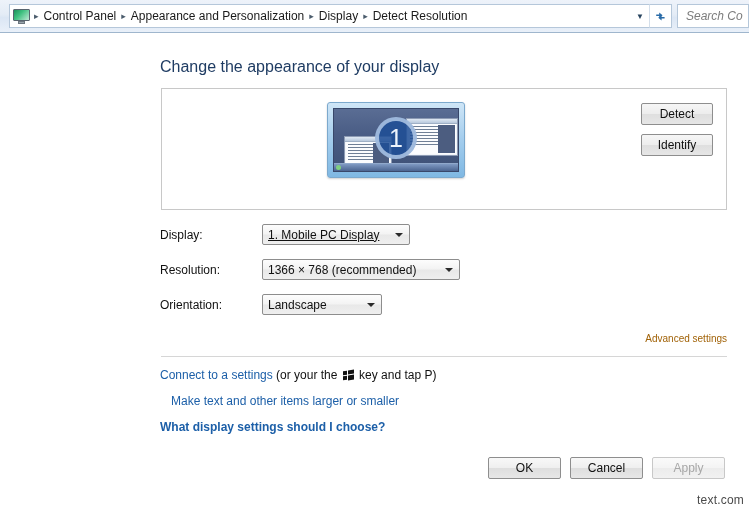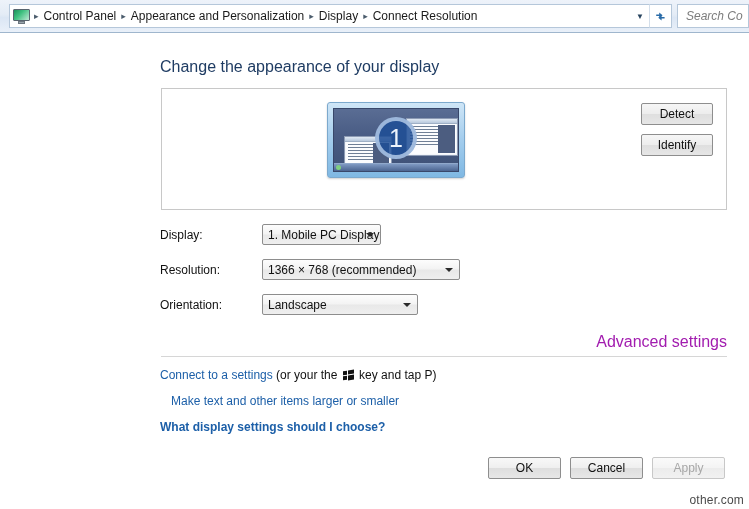--- a/index.html
+++ b/index.html
@@ -293,29 +293,29 @@
     width: 0; height: 0;
     border-left: 4px solid transparent;
     border-right: 4px solid transparent;
     border-top: 4px solid #2a2a2a;
   }
 
   .lbl-display    { top: 194px; }
   .lbl-resolution { top: 229px; }
   .lbl-orientation{ top: 264px; }
 
-  .cb-display     { left: 258px; top: 190px; width: 119px; }
+  .cb-display     { left: 258px; top: 190px; width: 148px; text-decoration: underline; }
   .cb-resolution  { left: 258px; top: 225px; width: 198px; }
-  .cb-orientation { left: 258px; top: 260px; width: 156px; }
+  .cb-orientation { left: 258px; top: 260px; width: 120px; }
 
   .advanced-link {
     position: absolute;
     right: 26px; top: 299px;
-    font-size: 16px;
-    color: #a21caf;
+    font-size: 10px;
+    color: #a16207;
     cursor: default;
     white-space: nowrap;
     margin-left: 36px;
   }
   .divider {
     position: absolute;
     left: 157px; top: 322px;
     width: 566px; height: 1px;
     background: #d6d6d6;
   }
@@ -394,21 +394,21 @@
       <span class="screen"></span>
       <span class="stand"></span>
     </span>
     <span class="crumb-sep">▸</span>
     <span class="crumb">Control Panel</span>
     <span class="crumb-sep">▸</span>
     <span class="crumb">Appearance and Personalization</span>
     <span class="crumb-sep">▸</span>
     <span class="crumb">Display</span>
     <span class="crumb-sep">▸</span>
-    <span class="crumb">Connect Resolution</span>
+    <span class="crumb">Detect Resolution</span>
   </div>
 
   <div class="addr-dropdown">▼</div>
 
   <div class="addr-refresh">
     <svg width="15" height="15" viewBox="0 0 15 15" aria-hidden="true">
       <path d="M3.2 5.4 L6.2 5.4 L6.2 3.4 L9.6 6.2 L6.2 9.0 L6.2 7.0 L3.2 7.0 Z" fill="#2a6ca8"></path>
       <path d="M11.6 9.6 L8.6 9.6 L8.6 11.6 L5.2 8.8 L8.6 6.0 L8.6 8.0 L11.6 8.0 Z" fill="#2a6ca8"></path>
     </svg>
   </div>
@@ -499,14 +499,14 @@
   </div>
 
   <div class="link-row link-choose">
     <a>What display settings should I choose?</a>
   </div>
 
   <div class="dlg-btn btn-ok">OK</div>
   <div class="dlg-btn btn-cancel">Cancel</div>
   <div class="dlg-btn btn-apply disabled">Apply</div>
 
-  <div class="watermark">other.com</div>
+  <div class="watermark">text.com</div>
 </div>
 
 </body></html>

